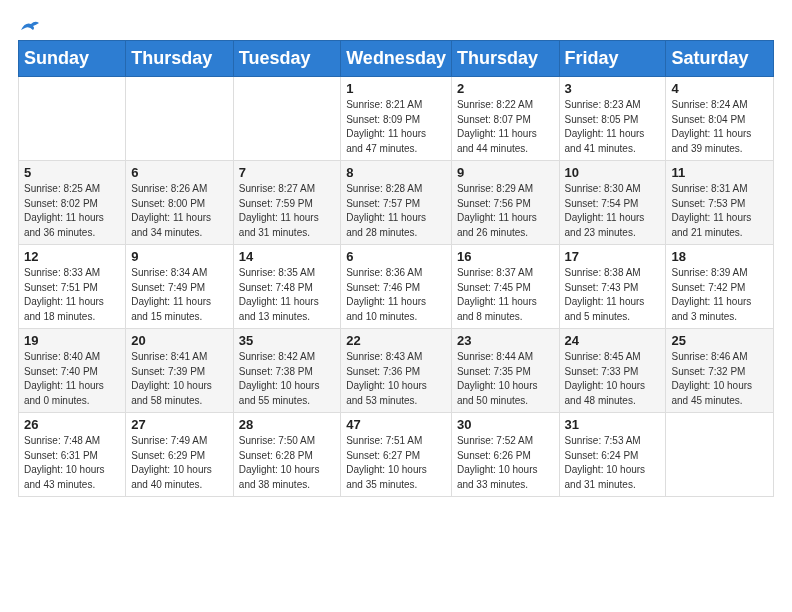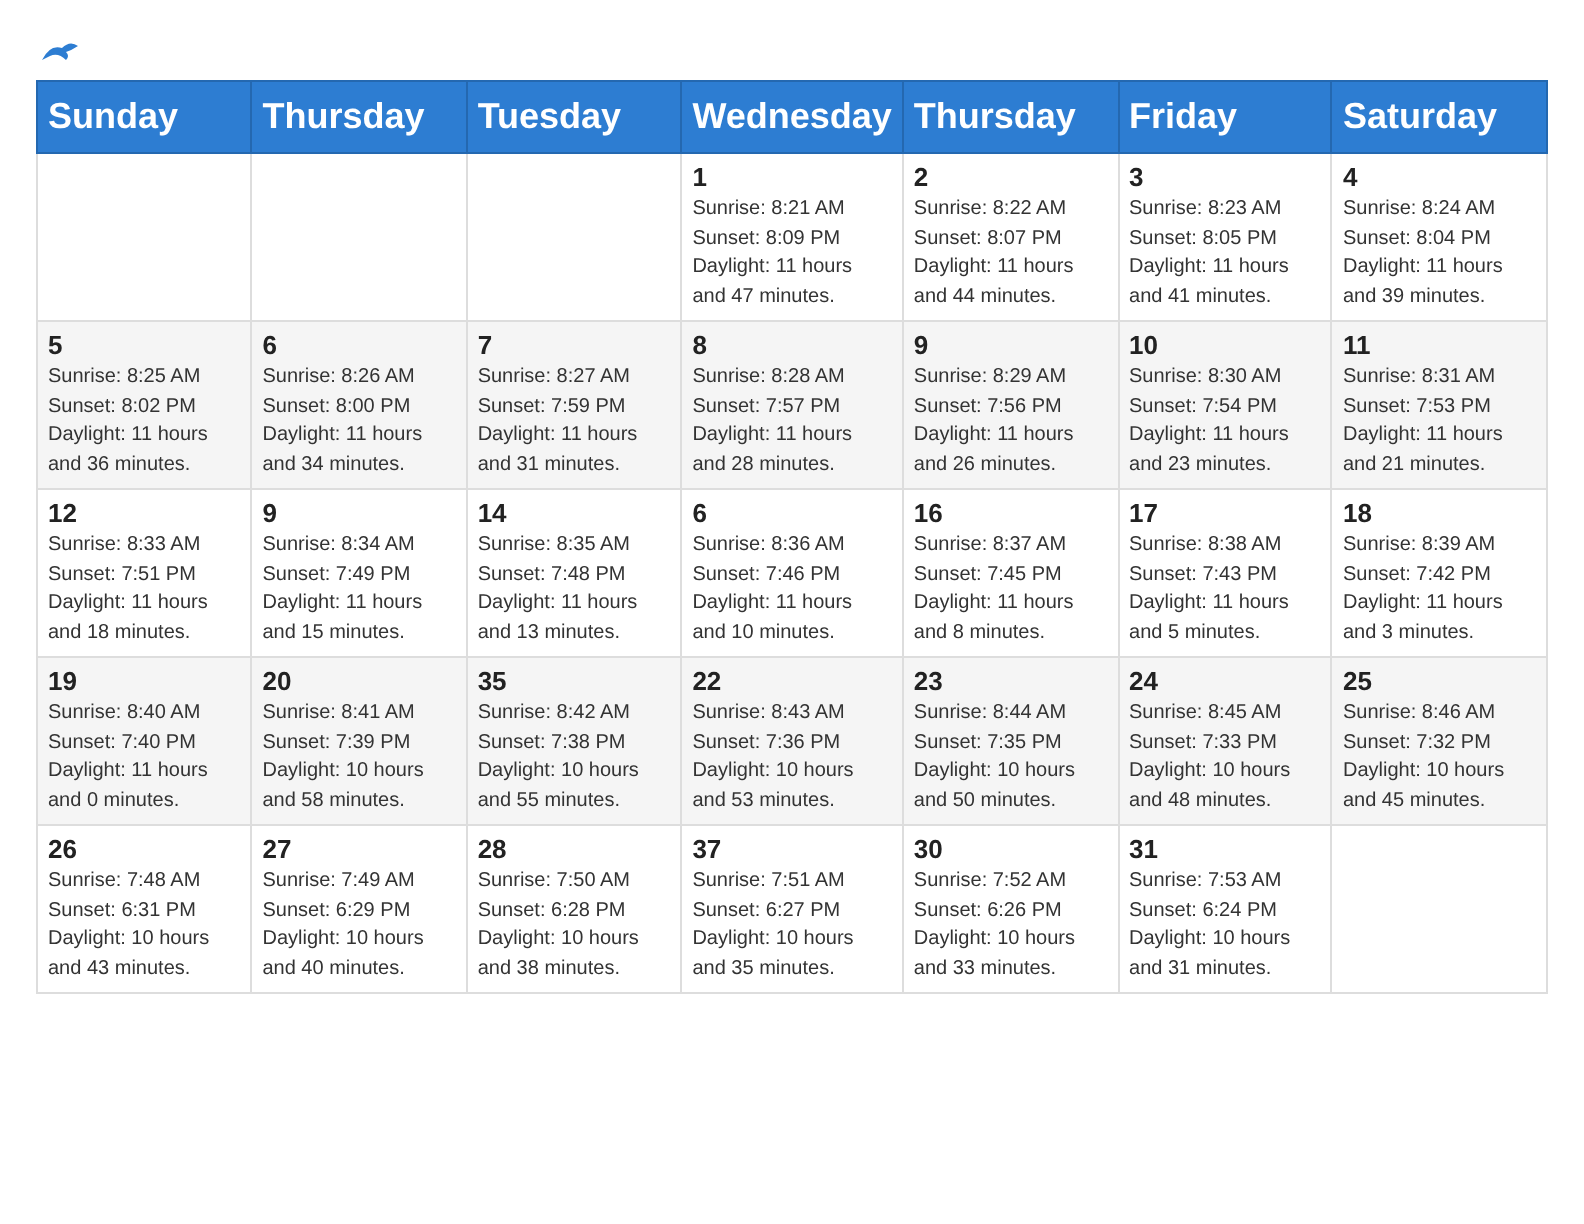--- a/index.html
+++ b/index.html
@@ -243,21 +243,21 @@
           </td>
           <td>
             <span class="day-number">27</span>
             <div class="day-info">Sunrise: 7:49 AM<br>Sunset: 6:29 PM<br>Daylight: 10 hours<br>and 40 minutes.</div>
           </td>
           <td>
             <span class="day-number">28</span>
             <div class="day-info">Sunrise: 7:50 AM<br>Sunset: 6:28 PM<br>Daylight: 10 hours<br>and 38 minutes.</div>
           </td>
           <td>
-            <span class="day-number">37</span>
+            <span class="day-number">47</span>
             <div class="day-info">Sunrise: 7:51 AM<br>Sunset: 6:27 PM<br>Daylight: 10 hours<br>and 35 minutes.</div>
           </td>
           <td>
             <span class="day-number">30</span>
             <div class="day-info">Sunrise: 7:52 AM<br>Sunset: 6:26 PM<br>Daylight: 10 hours<br>and 33 minutes.</div>
           </td>
           <td>
             <span class="day-number">31</span>
             <div class="day-info">Sunrise: 7:53 AM<br>Sunset: 6:24 PM<br>Daylight: 10 hours<br>and 31 minutes.</div>
           </td>

